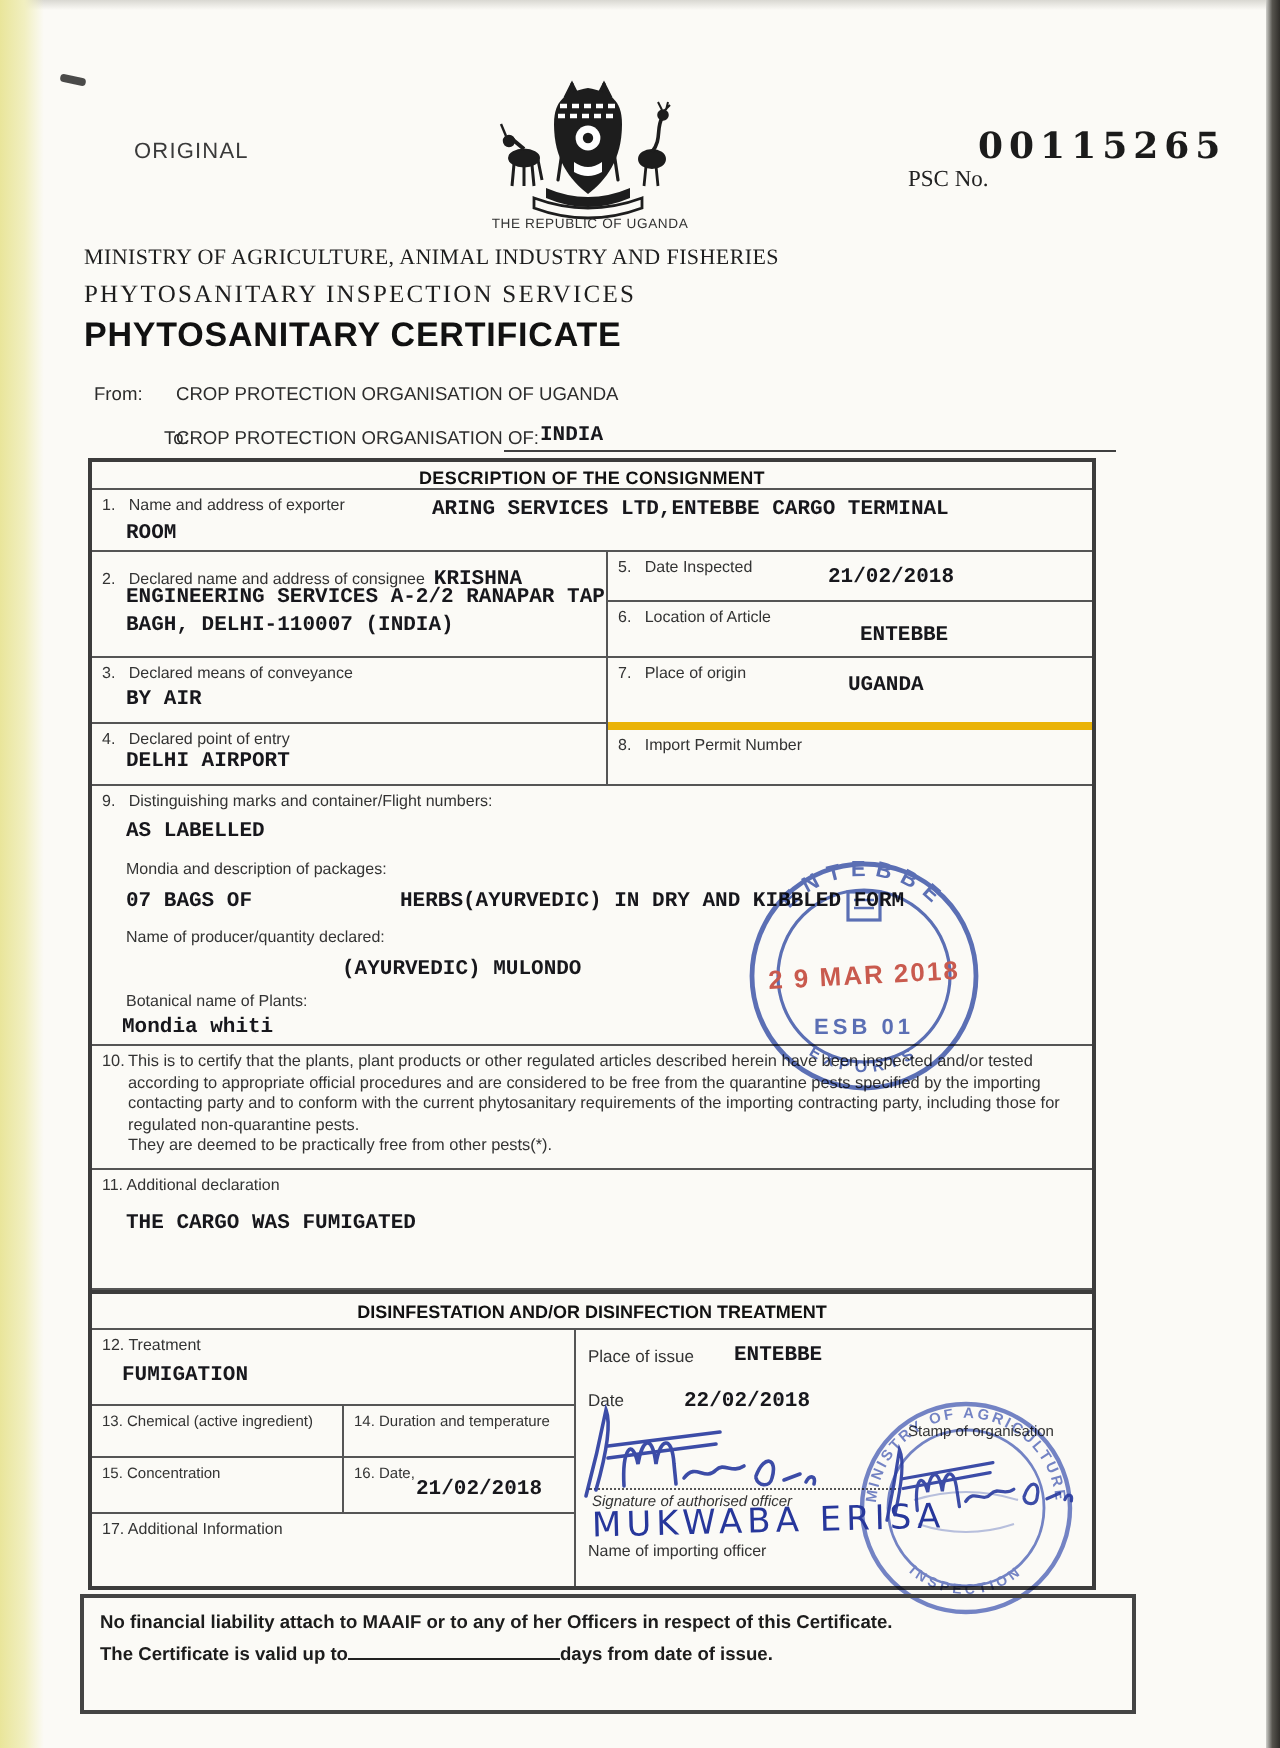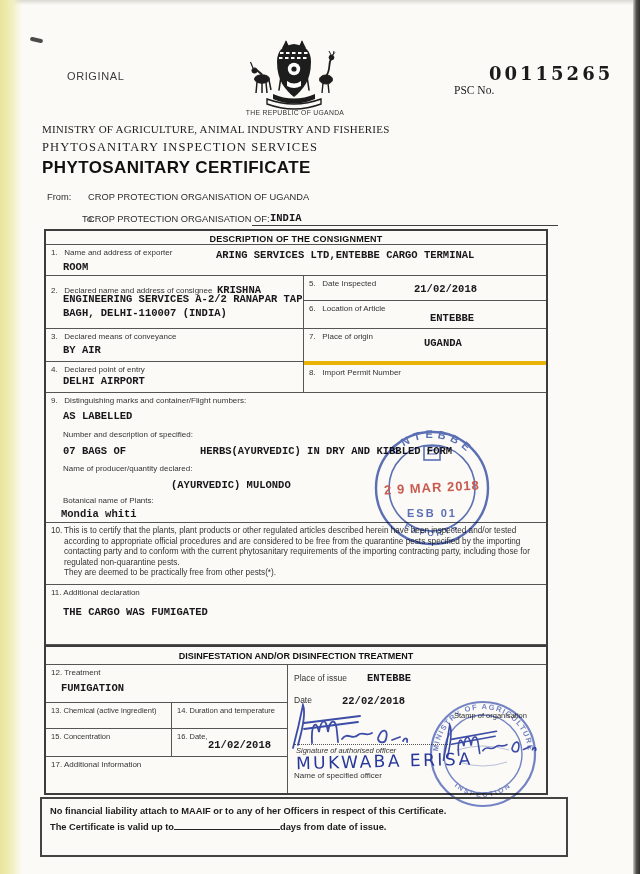--- a/index.html
+++ b/index.html
@@ -181,21 +181,21 @@
         </div>
         <div class="c8">
           <div class="lbl pad">8.   Import Permit Number</div>
         </div>
       </div>
     </div>
 
     <div class="row bb f9">
       <div class="lbl pad">9.   Distinguishing marks and container/Flight numbers:</div>
       <span class="typed" style="left:17px;top:17px;">AS LABELLED</span>
-      <div class="lbl abs" style="left:17px;top:37px;">Number and description of specified:</div>
+      <div class="lbl abs" style="left:17px;top:37px;">Mondia and description of packages:</div>
       <span class="typed" style="left:17px;top:52px;">07 BAGS OF</span>
       <span class="typed" style="left:154px;top:52px;">HERBS(AYURVEDIC) IN DRY AND KIBBLED FORM</span>
       <div class="lbl abs" style="left:17px;top:71px;">Name of producer/quantity declared:</div>
       <span class="typed" style="left:125px;top:86px;">(AYURVEDIC) MULONDO</span>
       <div class="lbl abs" style="left:17px;top:103px;">Botanical name of Plants:</div>
       <span class="typed" style="left:15px;top:115px;">Mondia whiti</span>
     </div>
 
     <div class="row bb f10">
       <span class="num">10.</span>
@@ -254,21 +254,21 @@
               <path d="M14 28 L68 21"></path>
             <path d="M52 38 C58 30 62 40 68 34 C72 30 76 36 82 32"></path>
             <path d="M88 37 C92 26 99 28 96 38 C95 43 89 42 88 38"></path>
             <path d="M102 39 L110 36 M113 40 C115 36 118 37 117 41"></path>
           </g>
         </svg>
         <div class="dotline"></div>
         <span class="sig-caption" style="left:8px;top:81px;">Signature of authorised officer</span>
 
         <span class="handname">MUKWABA ERISA</span>
-        <span class="lbl abs" style="left:6px;top:106px;font-size:8px;">Name of specified officer</span>
+        <span class="lbl abs" style="left:6px;top:106px;font-size:8px;">Name of importing officer</span>
 
         <svg class="abs stamp" style="left:139px;top:33px;" width="112" height="112" viewBox="0 0 112 112">
           <g opacity="0.72">
             <circle cx="56" cy="56" r="52" fill="none" stroke="#3f55b0" stroke-width="2.2"></circle>
             <circle cx="56" cy="56" r="39" fill="none" stroke="#3f55b0" stroke-width="1.4"></circle>
             <defs>
               <path id="mTop" d="M11,56 A45,45 0 0 1 101,56"></path>
               <path id="mBot" d="M13,56 A43,43 0 0 0 99,56"></path>
             </defs>
             <text font-family="Liberation Sans, sans-serif" font-size="7.5" letter-spacing="1.4" fill="#3f55b0" font-weight="bold">

